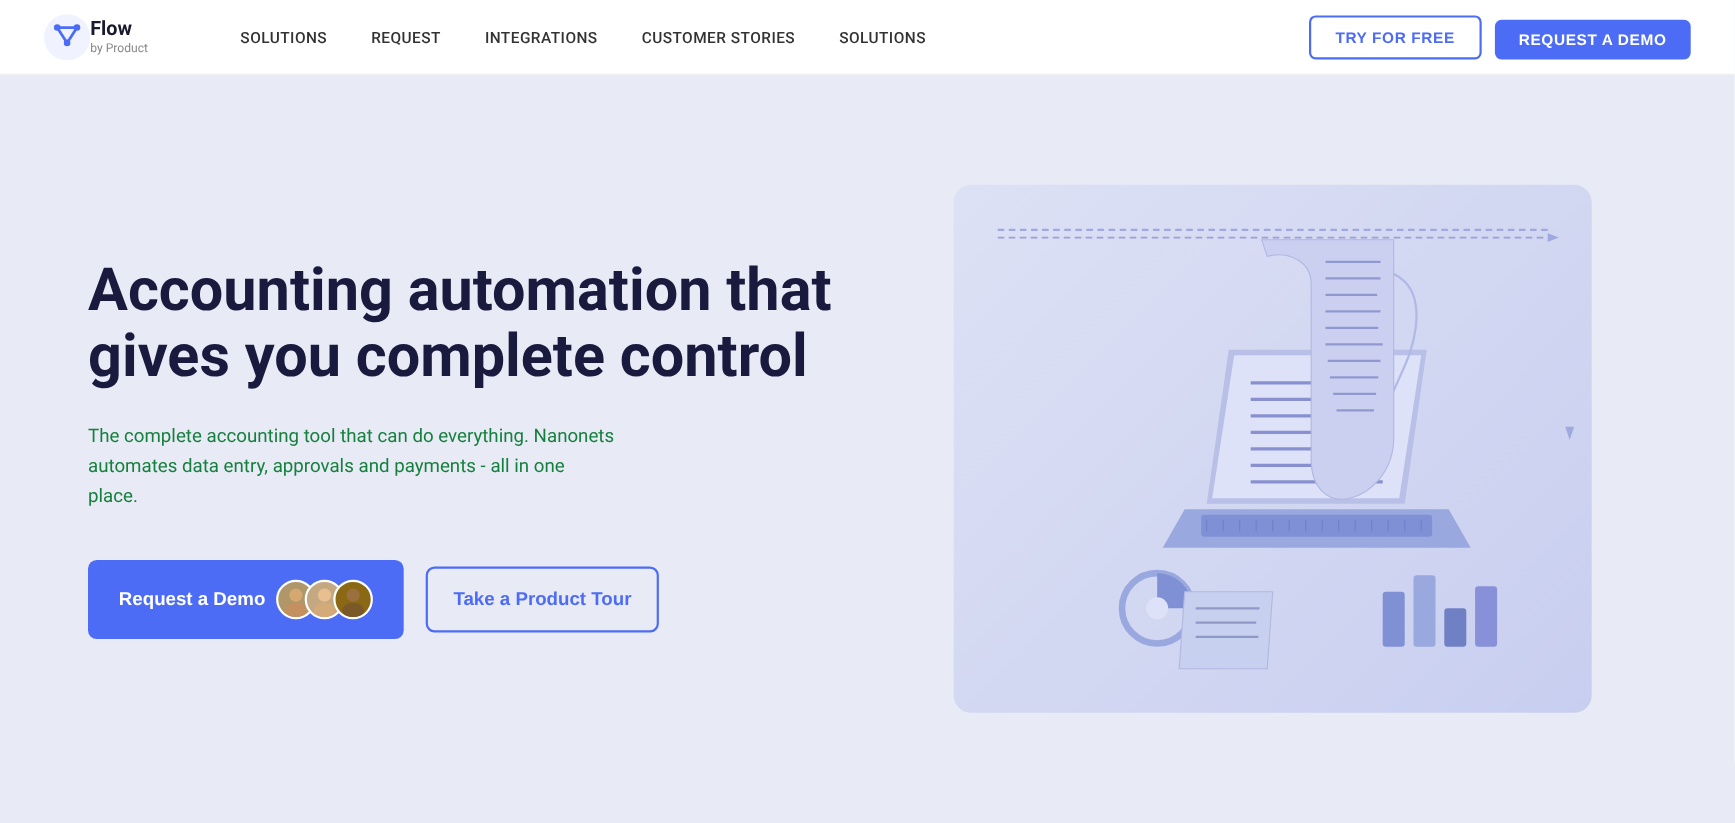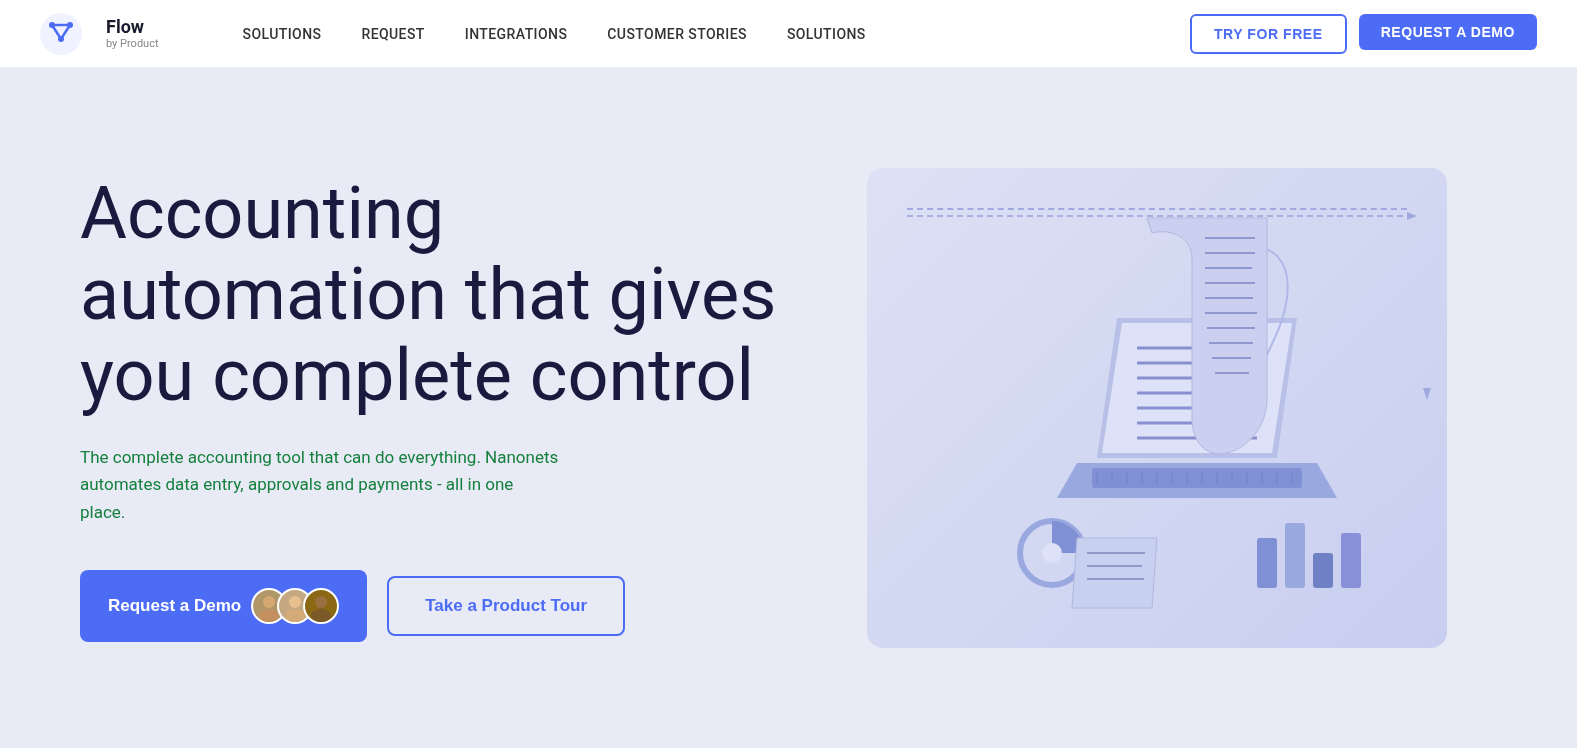--- a/index.html
+++ b/index.html
@@ -12,21 +12,21 @@
       height: 68px;
       padding: 0 40px;
       background: #fff;
       border-bottom: 1px solid #eee;
       position: relative;
       z-index: 10;
     }
     .logo-area {
       display: flex;
       align-items: center;
-      gap: 24px;
+      gap: 0;
       margin-right: 60px;
       text-decoration: none;
     }
     .logo-icon {
       width: 42px;
       height: 42px;
     }
     .logo-text { display: flex; flex-direction: column; }
     .logo-title { font-size: 18px; font-weight: 700; color: #1a1a2e; line-height: 1.1; }
     .logo-sub { font-size: 11px; color: #888; }
@@ -41,21 +41,21 @@
     .nav-links li a {
       text-decoration: none;
       color: #333;
       font-size: 14px;
       font-weight: 500;
       letter-spacing: 0.03em;
     }
     .nav-actions {
       display: flex;
       gap: 12px;
-      align-items: flex-start;
+      align-items: flex-end;
     }
     .btn-try-free {
       padding: 10px 22px;
       border: 2px solid #4d6cf5;
       background: transparent;
       color: #4d6cf5;
       font-size: 14px;
       font-weight: 700;
       border-radius: 6px;
       cursor: pointer;
@@ -82,22 +82,22 @@
       padding: 0 80px;
       position: relative;
       overflow: hidden;
     }
     .hero-left {
       flex: 0 0 52%;
       max-width: 52%;
       padding-right: 40px;
     }
     .hero-title {
-      font-size: 72px;
-      font-weight: 400;
+      font-size: 54px;
+      font-weight: 700;
       color: #1a1a3e;
       line-height: 1.12;
       margin-bottom: 28px;
     }
     .hero-subtitle {
       font-size: 17px;
       color: #15803d;
       line-height: 1.6;
       max-width: 480px;
       margin-bottom: 44px;
@@ -136,21 +136,21 @@
       font-size: 14px;
       font-weight: 700;
       color: #fff;
     }
     .avatar:first-child { margin-left: 0; }
     .av1 { background: #b0976a; }
     .av2 { background: #c4a882; }
     .av3 { background: #8b6914; }
 
     .btn-tour {
-      padding: 18px 36px;
+      padding: 18px 23px;
       background: transparent;
       color: #4d6cf5;
       font-size: 17px;
       font-weight: 600;
       border: 2px solid #4d6cf5;
       border-radius: 8px;
       cursor: pointer;
     }
 
     

